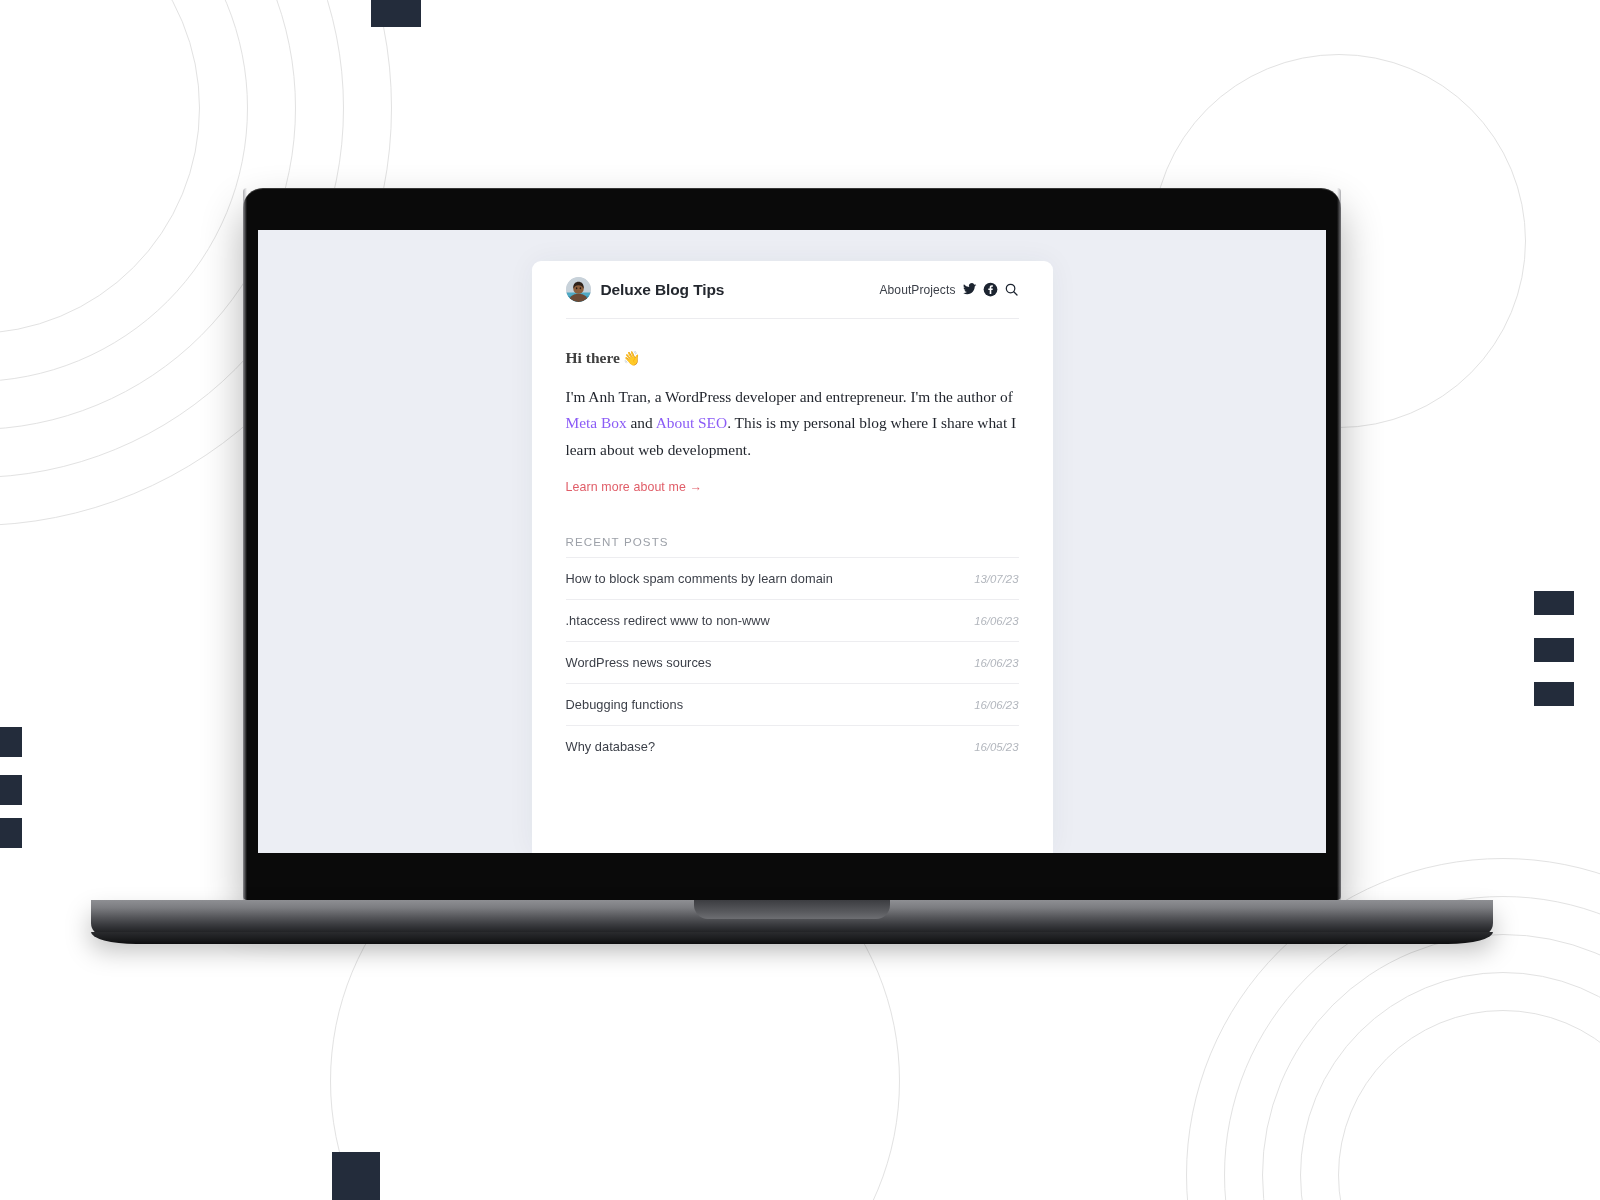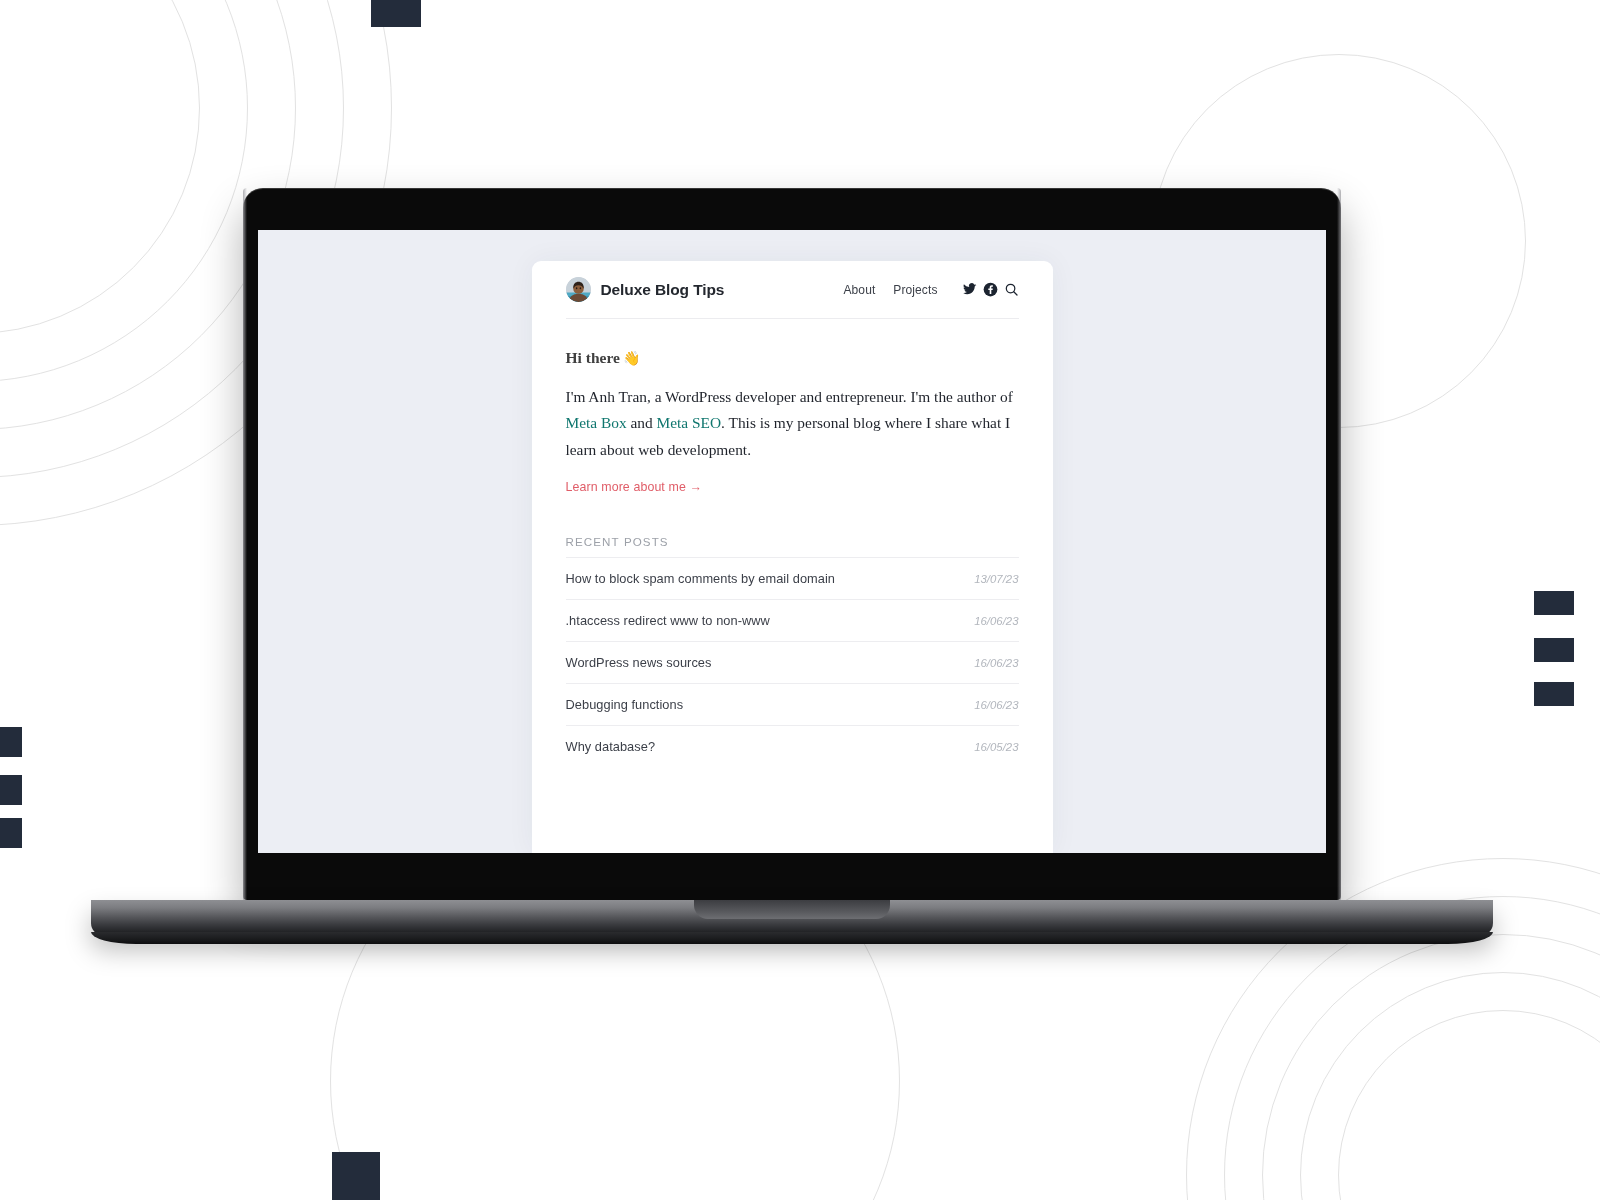--- a/index.html
+++ b/index.html
@@ -152,21 +152,20 @@
   .avatar svg { display: block; }
   .brand-name {
     font-size: 15.5px;
     font-weight: 700;
     color: #23272e;
     letter-spacing: -0.1px;
   }
   .site-nav {
     display: flex;
     align-items: center;
-    gap: 18px;
   }
   .nav-link {
     font-size: 12px;
     color: #3c4049;
     text-decoration: none;
     letter-spacing: .1px;
   }
   .nav-icons {
     display: flex;
     align-items: center;
@@ -185,21 +184,21 @@
     margin-bottom: 17px;
   }
   .wave { font-size: 14px; }
   .intro-p {
     font-family: "Liberation Serif", serif;
     font-size: 15.4px;
     line-height: 1.72;
     color: #1f232b;
   }
   .intro-p a {
-    color: #0f766e;
+    color: #8b5cf6;
     text-decoration: none;
   }
   .learn-more {
     display: inline-block;
     margin-top: 17px;
     font-size: 12.4px;
     color: #e05d68;
     text-decoration: none;
     letter-spacing: .1px;
   }
@@ -325,31 +324,31 @@
               </div>
             </div>
           </div>
 
           <div class="intro">
             <div class="greeting">
               <span>Hi there</span>
               <span class="wave">👋</span>
             </div>
 
-            <p class="intro-p"><span>I'm Anh Tran, a WordPress developer and entrepreneur. I'm the author of </span><a href="#">Meta Box</a><span> and </span><a href="#">Meta SEO</a><span>. This is my personal blog where I share what I learn about web development.</span></p>
+            <p class="intro-p"><span>I'm Anh Tran, a WordPress developer and entrepreneur. I'm the author of </span><a href="#">Meta Box</a><span> and </span><a href="#">About SEO</a><span>. This is my personal blog where I share what I learn about web development.</span></p>
 
             <a class="learn-more" href="#">Learn more about me →</a>
           </div>
 
           <div>
             <div class="section-title">RECENT POSTS</div>
             <ul class="post-list" id="post-list">
                 <li>
                   <a class="post-row" href="#">
-                    <span class="post-title">How to block spam comments by email domain</span>
+                    <span class="post-title">How to block spam comments by learn domain</span>
                     <span class="post-date">13/07/23</span>
                   </a>
                 </li>
                 <li>
                   <a class="post-row" href="#">
                     <span class="post-title">.htaccess redirect www to non-www</span>
                     <span class="post-date">16/06/23</span>
                   </a>
                 </li>
                 <li>

